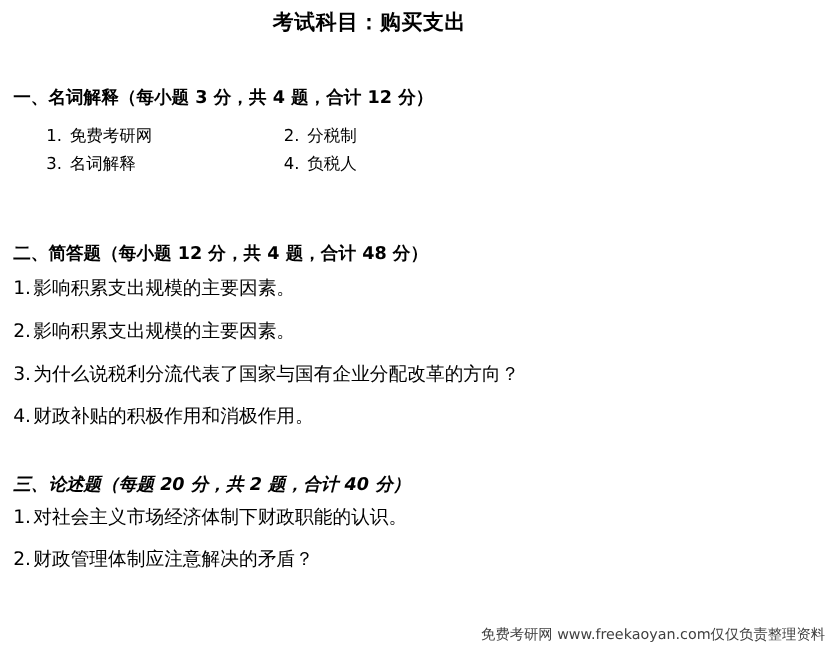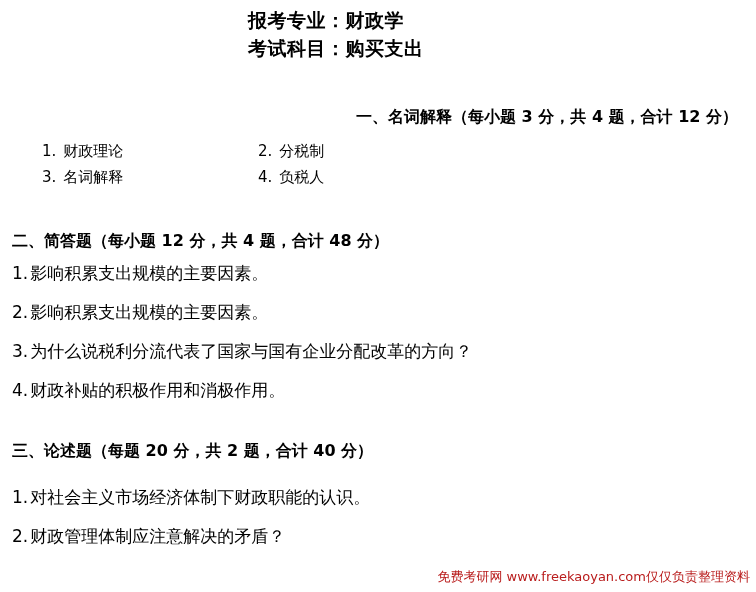--- a/index.html
+++ b/index.html
@@ -61,55 +61,54 @@
   .term-num {
     margin-right: 7px;
   }
   .q-item {
     font-size: 17px;
     line-height: 22px;
     margin-bottom: 17px;
     white-space: nowrap;
   }
   .q-num { margin-right: 2px; }
-  .block-1 { margin-bottom: 18px; text-align: right; }
+  .block-1 { margin-bottom: 35px; }
   .block-2 { margin-bottom: 6px; }
   .sec2-title { }
-  .sec3-title { margin-bottom: 24px; }
+  .sec3-title { margin-bottom: 8px; font-style: italic; }
   .spacer-sec { height: 22px; }
   
   .footer-note {
     position: absolute;
     right: 6px;
     bottom: 6px;
     font-family: "DejaVu Sans", "Liberation Sans", sans-serif;
     font-size: 13px;
-    color: #b91c1c;
+    color: #404040;
     white-space: nowrap;
     letter-spacing: 0px;
   }
 </style>
 </head>
 <body>
 
 <div class="page">
 
   <div class="doc-header">
-    <div class="hline">报考专业：财政学</div>
     <div class="hline">考试科目：购买支出</div>
   </div>
 
   <div class="doc-body">
 
     <div class="block-1">
       <div class="section-title">一、名词解释（每小题 3 分，共 4 题，合计 12 分）</div>
 
       <div class="term-row">
         <span class="term-item col1">
-          <span class="term-num">1.</span><span>财政理论</span>
+          <span class="term-num">1.</span><span>免费考研网</span>
         </span>
         <span class="term-item col2">
           <span class="term-num">2.</span><span>分税制</span>
         </span>
       </div>
 
       <div class="term-row">
         <span class="term-item col1">
           <span class="term-num">3.</span><span>名词解释</span>
         </span>

